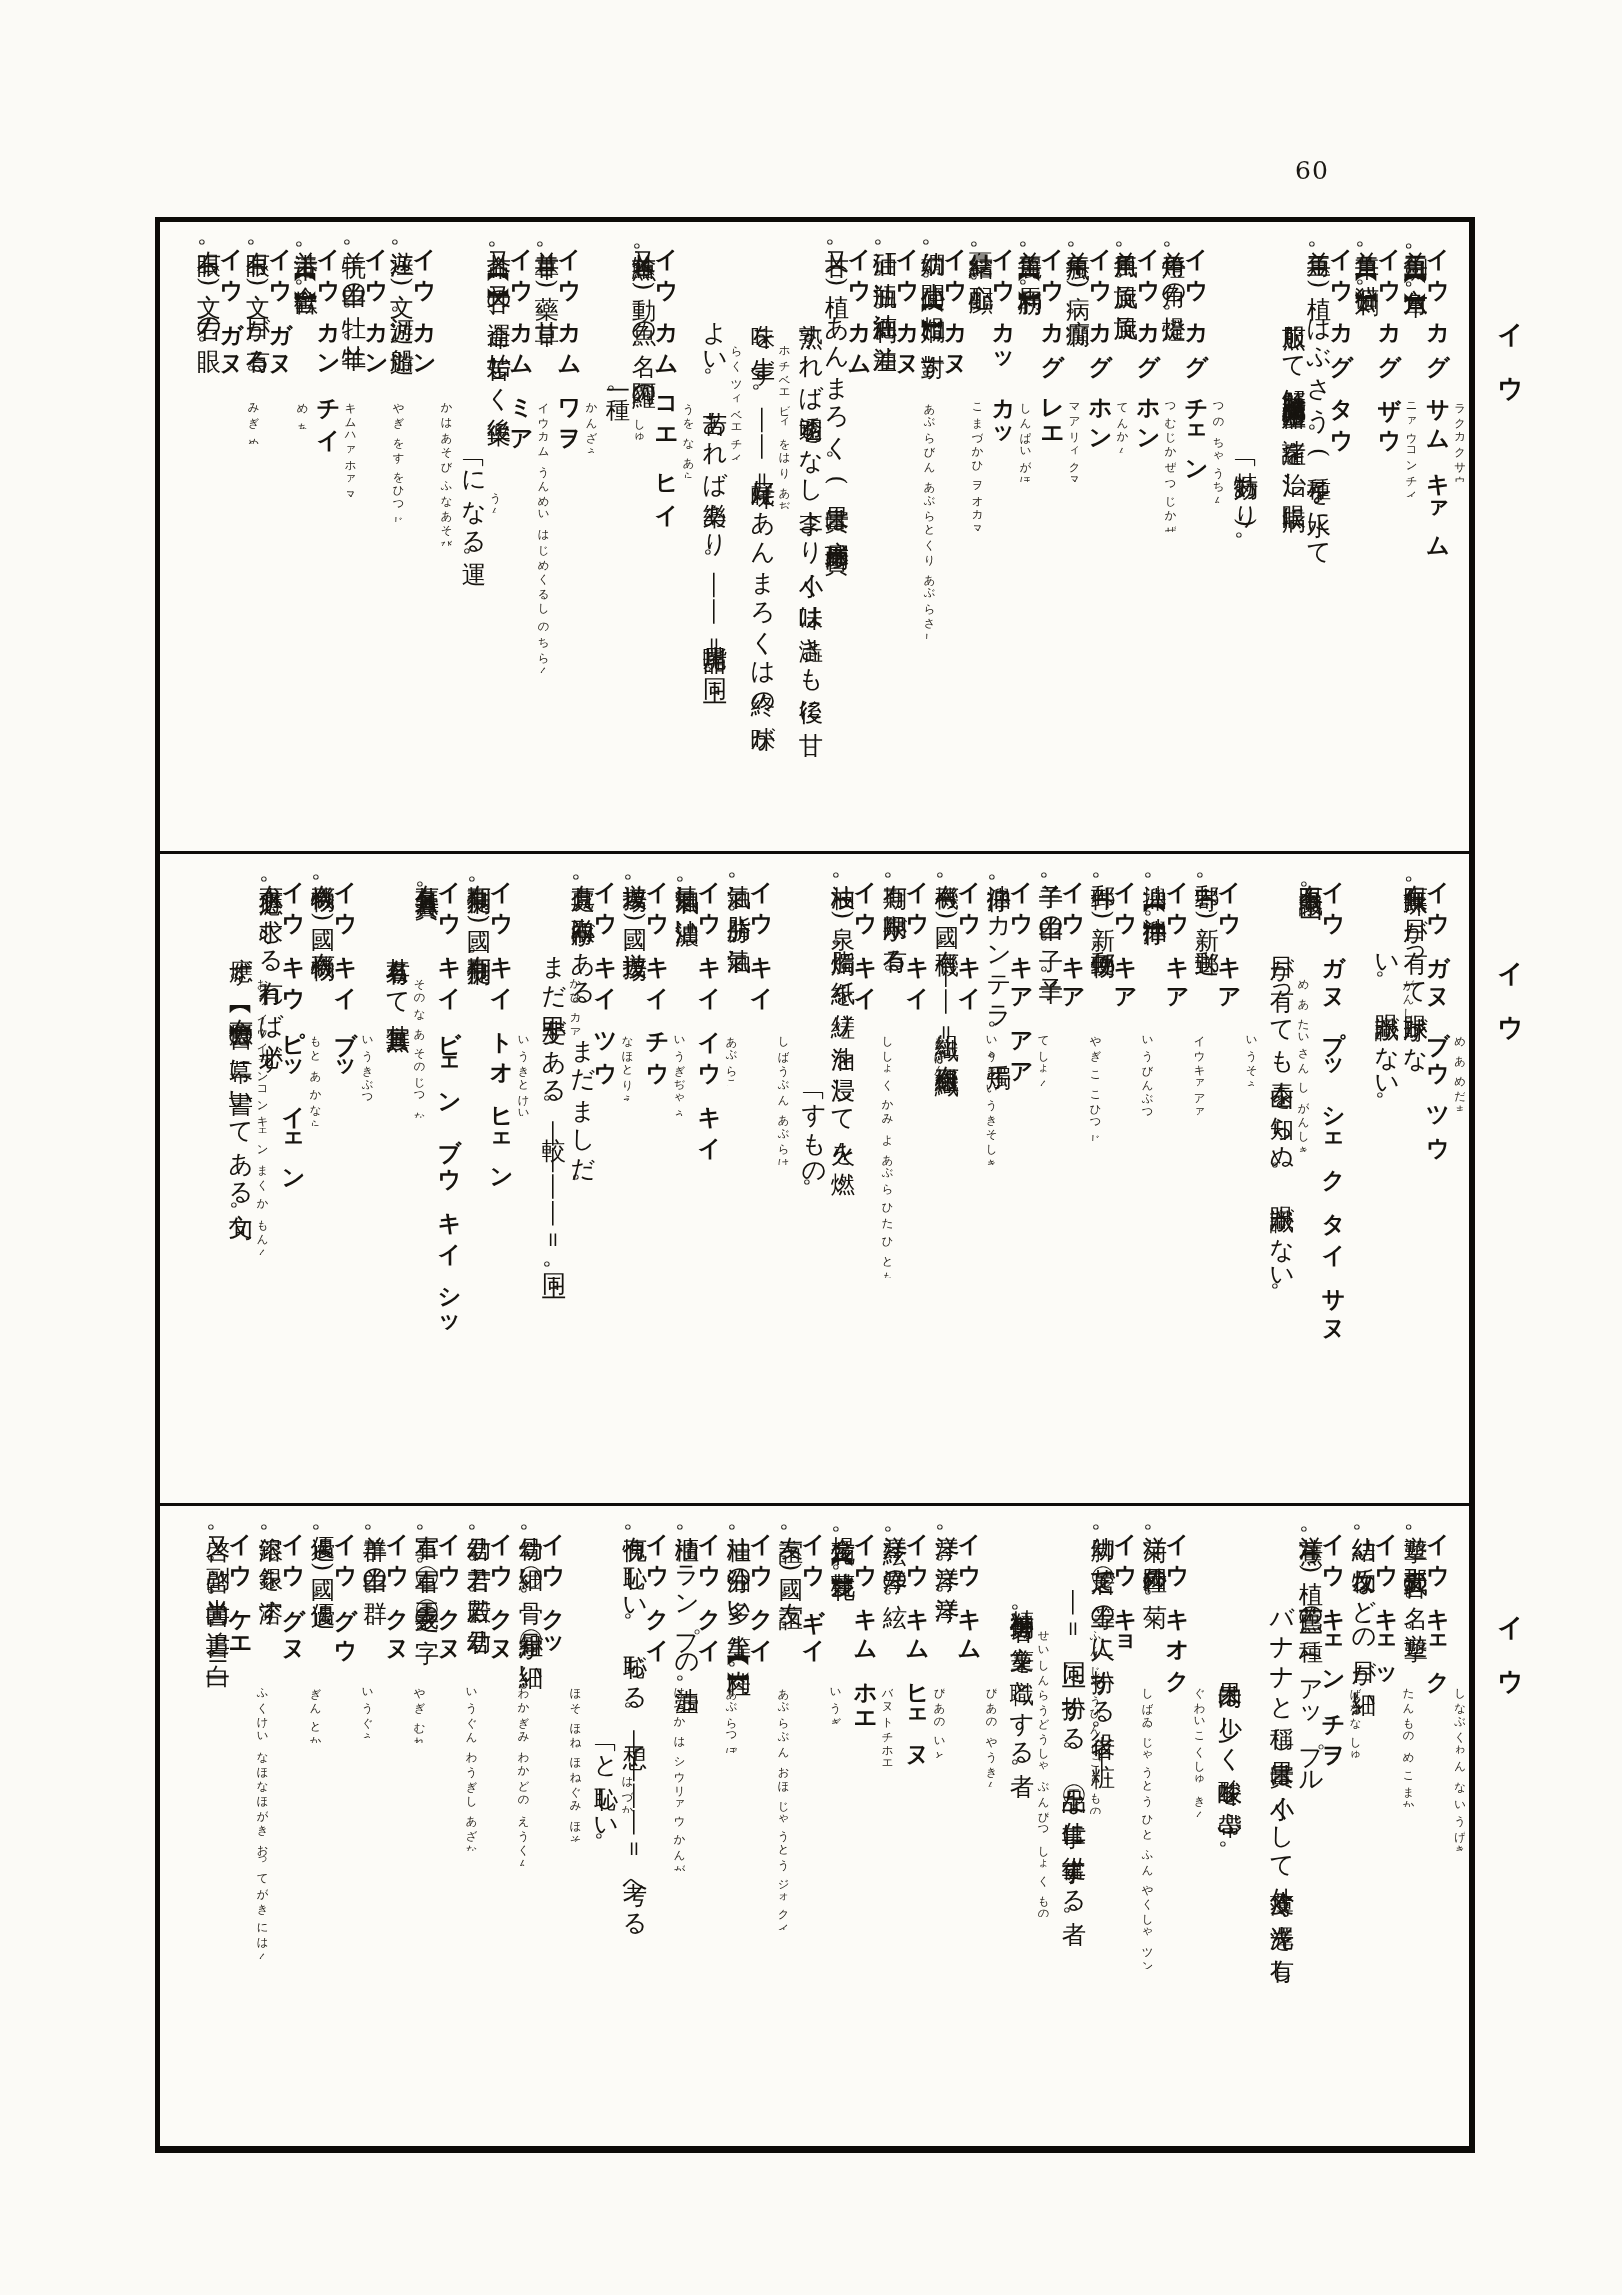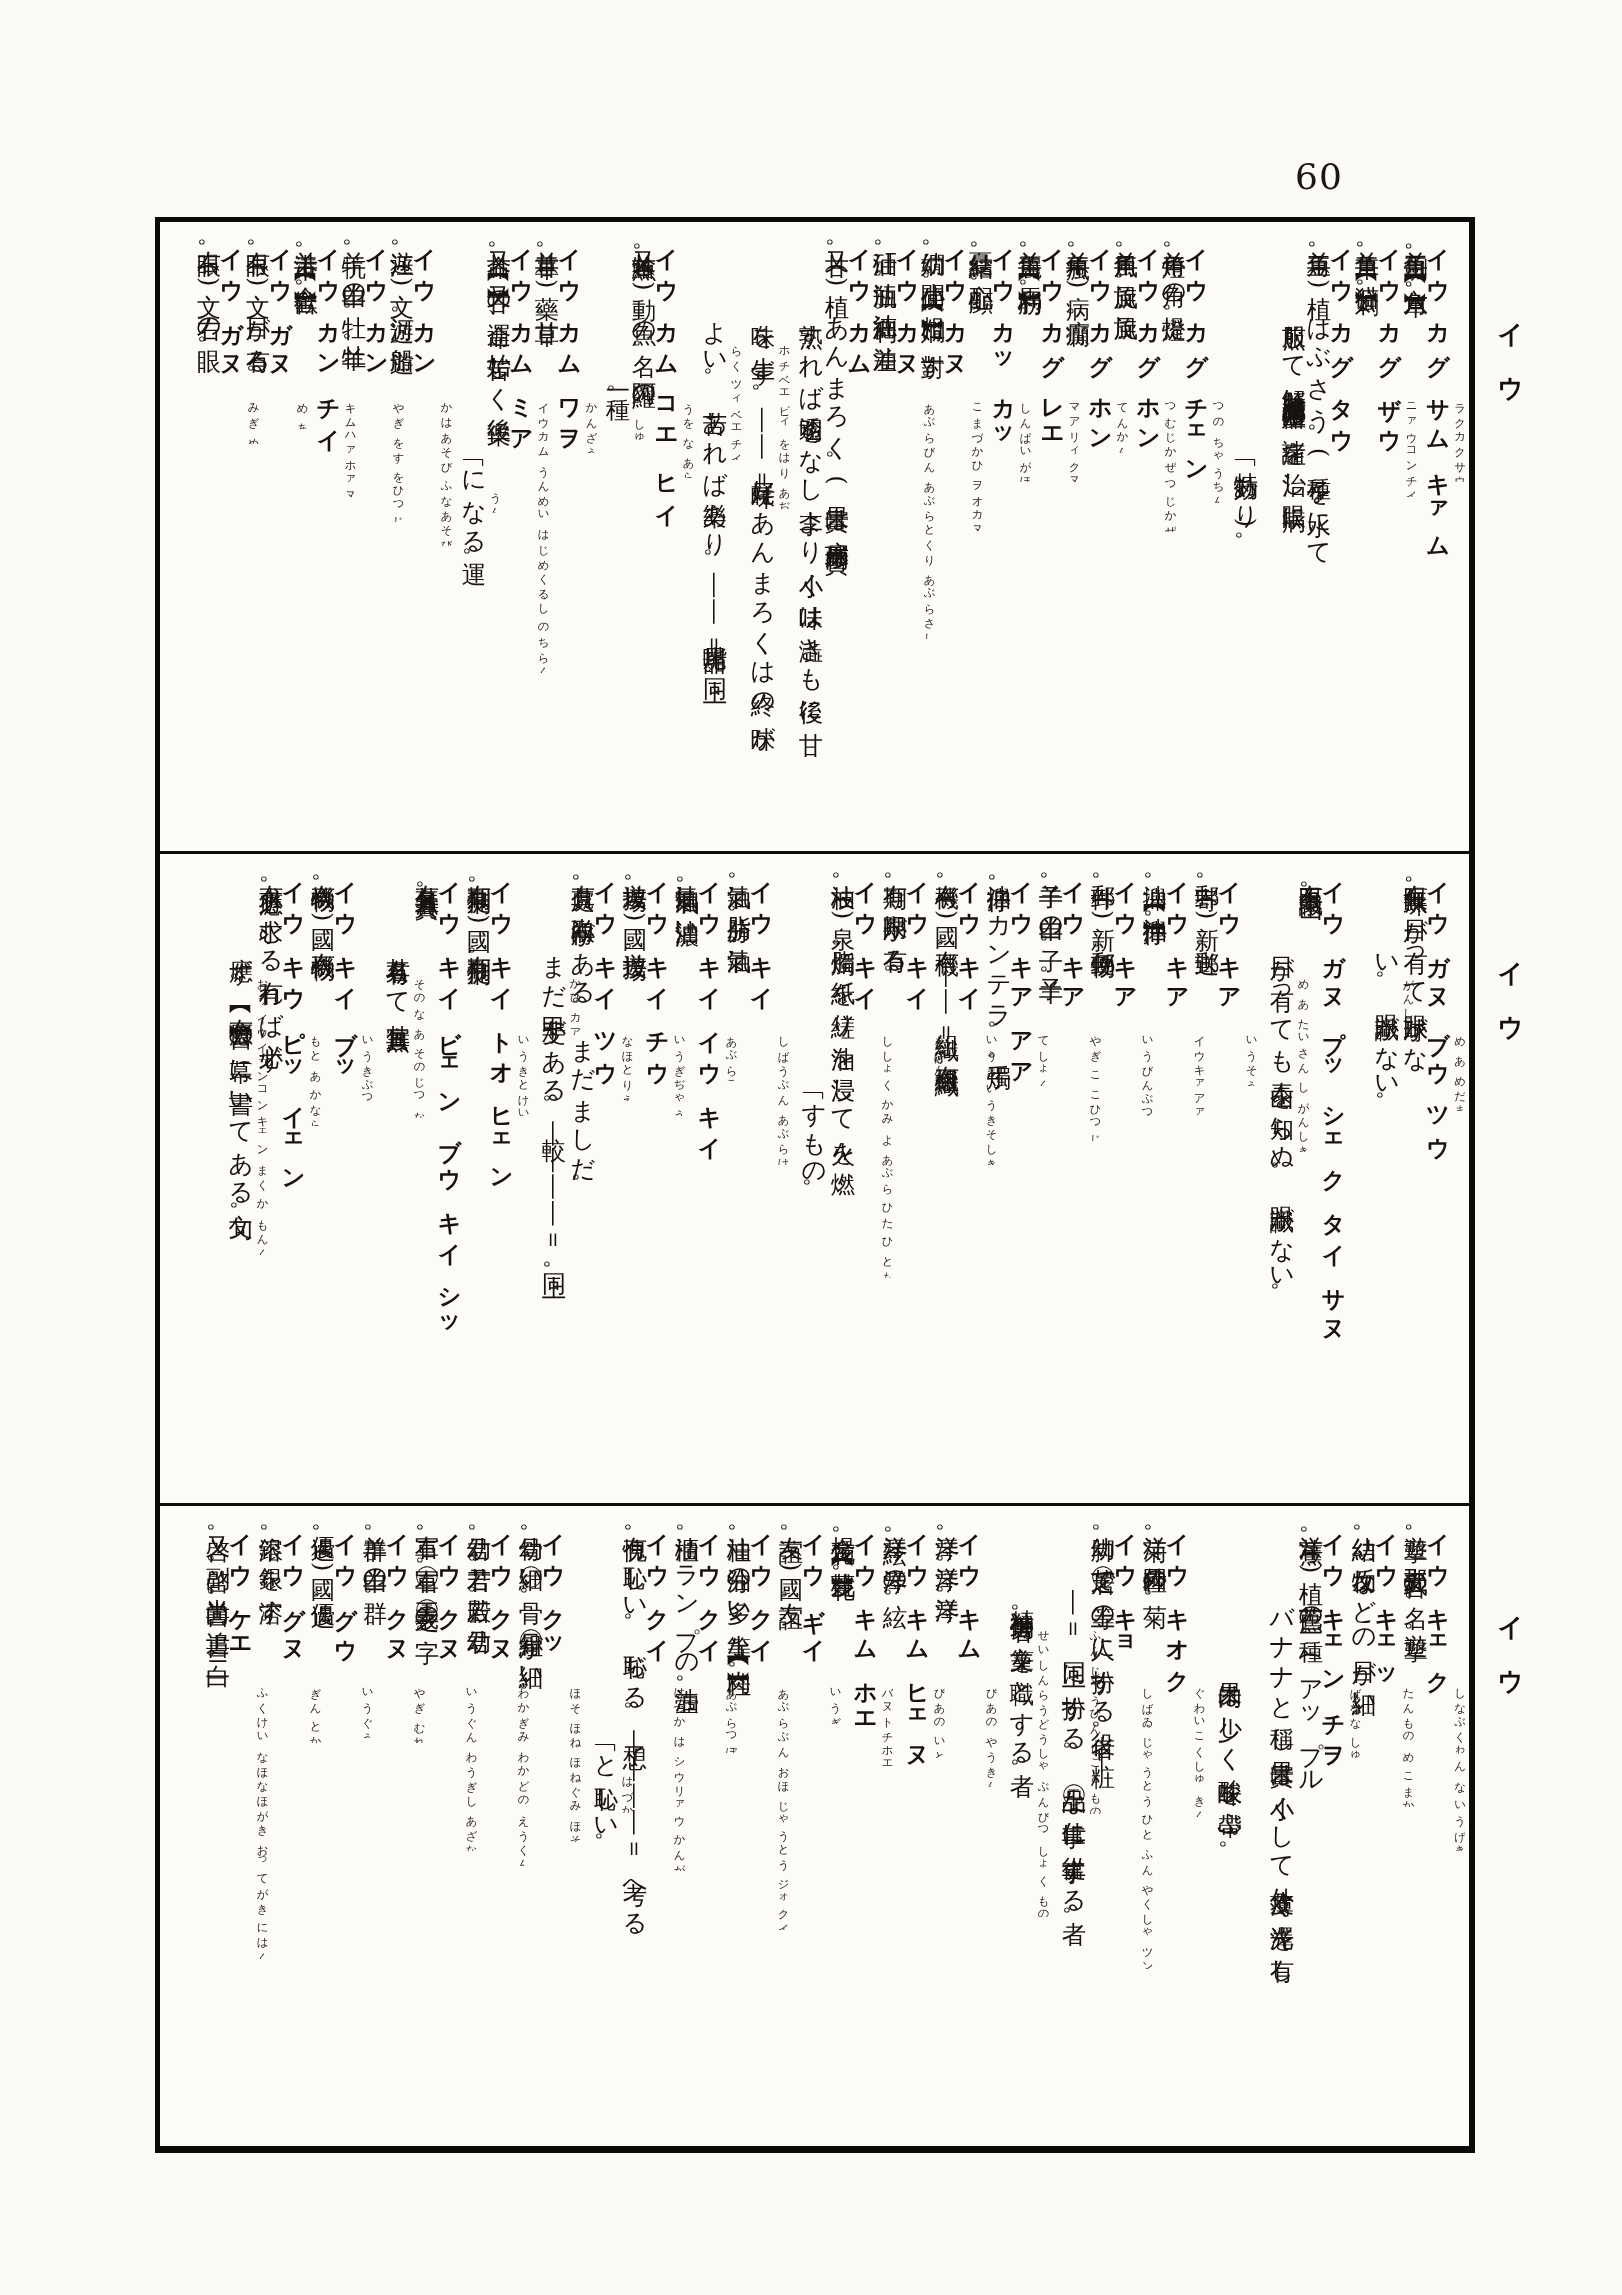--- a/index.html
+++ b/index.html
@@ -4,21 +4,21 @@
 <style>
   html,body{margin:0;padding:0;}
   body{
     width:1623px;height:2295px;position:relative;
     background:#fbfaf6;color:#17140f;
     font-family:"DejaVu Serif","Liberation Serif",serif;
     overflow:hidden;
   }
   .page-number{
     position:absolute;left:1295px;top:156px;
-    font-size:36px;letter-spacing:1.1px;color:#1a1712;
+    font-size:25px;letter-spacing:1.1px;color:#1a1712;
   }
   .dict-box{
     position:absolute;left:155px;top:217px;width:1320px;height:1936px;
     border:5.4px solid #0d0b08;border-bottom-width:7.6px;border-right-width:6.5px;
     background:#fcfbf7;box-sizing:border-box;
   }
   .divider{
     position:absolute;left:0;width:100%;height:2.7px;background:#0f0d0a;
   }
   .section{position:absolute;left:0;width:100%;}

